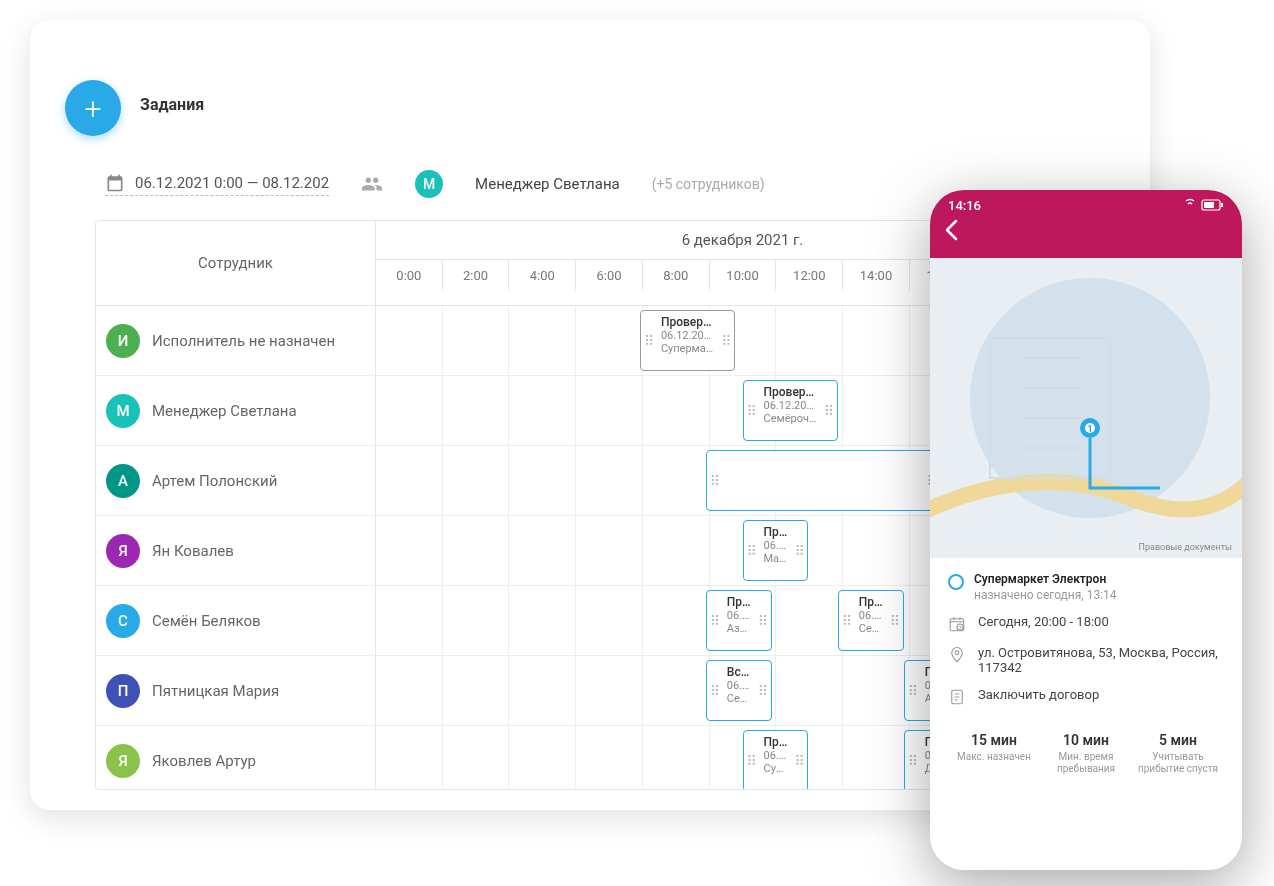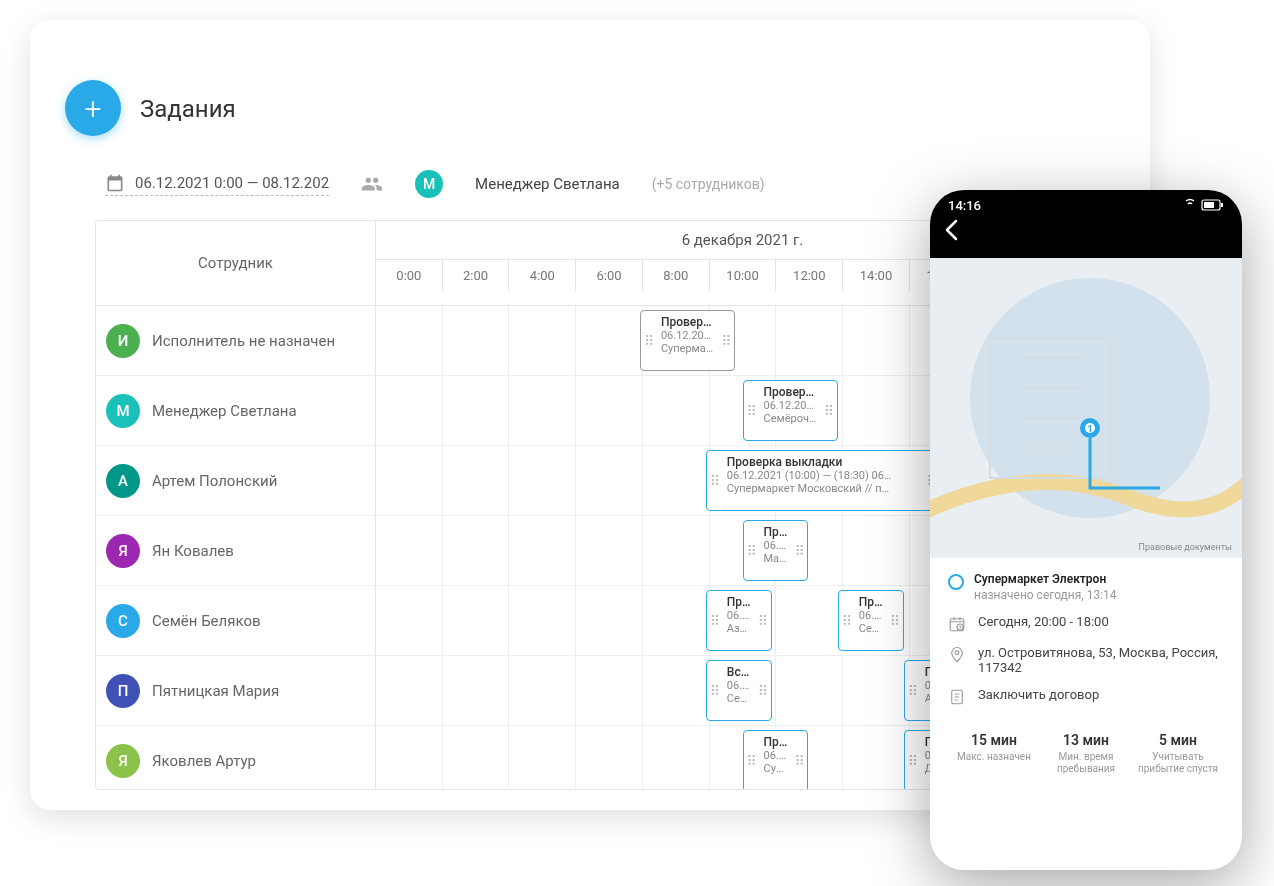--- a/index.html
+++ b/index.html
@@ -1,19 +1,19 @@
 <!DOCTYPE html>
 <html><head>
 <meta charset="utf-8">
 <style>
 *{box-sizing:border-box;margin:0;padding:0;font-family:-apple-system,BlinkMacSystemFont,"Segoe UI",Roboto,sans-serif}
 body{background:#fff;width:1274px;height:886px;position:relative;overflow:hidden}
 .main-panel{position:absolute;top:20px;left:30px;width:1120px;height:790px;background:#fff;border-radius:20px;box-shadow:0 8px 30px rgba(0,0,0,.12)}
 .add-btn{position:absolute;top:60px;left:35px;width:56px;height:56px;border-radius:50%;background:#29A9E8;color:#fff;font-size:30px;font-weight:300;display:flex;align-items:center;justify-content:center;box-shadow:0 3px 10px rgba(41,169,232,.4);cursor:pointer}
-.page-title{position:absolute;top:75px;left:110px;font-size:24px;color:#333;font-weight:400}
+.page-title{position:absolute;top:75px;left:110px;font-size:16px;color:#333;font-weight:700}
 .filters{position:absolute;top:150px;left:75px;display:flex;align-items:center;gap:32px;font-size:15px;color:#555}
 .date-range{display:flex;align-items:center;gap:10px;border-bottom:1px dashed #bbb;padding-bottom:2px}
 .cal-icon{width:20px;height:20px;fill:#888}
 .people-icon{width:22px;height:22px;fill:#aaa}
 .mgr-chip{display:inline-flex;align-items:center;justify-content:center;width:28px;height:28px;border-radius:50%;background:#1AC1B8;color:#fff;font-size:14px;font-weight:500}
 .mgr-name{color:#444}
 .mgr-extra{color:#aaa;font-size:14px}
 .grid{position:absolute;top:200px;left:65px;right:40px;bottom:20px;border:1px solid #e5e5e5;border-radius:4px;overflow:hidden}
 .gh{display:grid;grid-template-columns:280px 1fr;border-bottom:1px solid #e5e5e5}
 .gh-emp{display:flex;align-items:center;justify-content:center;color:#666;font-size:15px;border-right:1px solid #e5e5e5;height:84px}
@@ -34,21 +34,21 @@
 .task{position:absolute;top:4px;bottom:4px;border:1px solid #29A9E8;border-radius:4px;background:#fff;padding:4px 6px;overflow:hidden;font-size:12px;color:#555;cursor:pointer}
 .task.gray{border-color:#999}
 .task-title{font-weight:500;color:#333;white-space:nowrap;overflow:hidden;text-overflow:ellipsis;font-size:12px}
 .task-sub{white-space:nowrap;overflow:hidden;text-overflow:ellipsis;font-size:11px;color:#888}
 .drag-dots{position:absolute;top:50%;transform:translateY(-50%);width:10px;color:#bbb;font-size:14px;line-height:7px;letter-spacing:-2px}
 .drag-dots.l{left:3px}
 .drag-dots.r{right:3px}
 .task-inner{margin:0 14px}
 
 .phone{position:absolute;top:190px;left:930px;width:312px;height:680px;background:#fff;border-radius:34px;box-shadow:0 15px 60px rgba(0,0,0,.35);overflow:hidden}
-.ph-header{height:68px;background:#000000;color:#fff;position:relative}
+.ph-header{height:68px;background:#be185d;color:#fff;position:relative}
 .ph-status{display:flex;justify-content:space-between;padding:8px 18px;font-size:13px;font-weight:500}
 .ph-back{position:absolute;bottom:12px;left:14px;font-size:22px;cursor:pointer}
 .ph-map{height:300px;background:#e8edf1;position:relative;overflow:hidden}
 .ph-map svg{width:100%;height:100%}
 .ph-body{padding:14px 18px}
 .ph-title-row{display:flex;align-items:flex-start;gap:10px;margin-bottom:12px}
 .ph-circle{width:16px;height:16px;border:2px solid #29A9E8;border-radius:50%;margin-top:2px;flex-shrink:0}
 .ph-title{font-size:12px;font-weight:600;color:#222}
 .ph-subtitle{font-size:12px;color:#999;margin-top:2px}
 .ph-line{display:flex;align-items:flex-start;gap:12px;margin-bottom:12px;font-size:13px;color:#444}
@@ -177,25 +177,20 @@
               <div class="tl-col"></div>
               <div class="tl-col"></div>
               <div class="tl-col"></div>
               <div class="tl-col"></div>
               <div class="tl-col"></div>
               <div class="tl-col"></div>
               <div class="tl-col"></div>
             </div>
             <div class="task" style="left: 45%; width: 32%;">
               <div class="drag-dots l">⠿</div>
-              <div class="task-inner">
-                <div class="task-title">Проверка выкладки</div>
-                <div class="task-sub">06.12.2021 (10:00) — (18:30) 06…</div>
-                <div class="task-sub">Супермаркет Московский // п…</div>
-              </div>
               <div class="drag-dots r">⠿</div>
             </div>
           </div>
         </div>
         <div class="row">
           <div class="emp-cell">
             <div class="av" style="background: rgb(156, 39, 176);">Я</div>
             <span>Ян Ковалев</span>
           </div>
           <div class="timeline">
@@ -406,21 +401,21 @@
           <path d="M9 8h6M9 12h6M9 16h4"></path>
         </svg>
       <span>Заключить договор</span>
     </div>
     <div class="ph-stats" id="ph-stats">
         <div class="ph-stat">
           <div class="ph-stat-val">15 мин</div>
           <div class="ph-stat-lbl">Макс. назначен</div>
         </div>
         <div class="ph-stat">
-          <div class="ph-stat-val">13 мин</div>
+          <div class="ph-stat-val">10 мин</div>
           <div class="ph-stat-lbl">Мин. время пребывания</div>
         </div>
         <div class="ph-stat">
           <div class="ph-stat-val">5 мин</div>
           <div class="ph-stat-lbl">Учитывать прибытие спустя</div>
         </div>
       </div>
   </div>
 </div>
 

